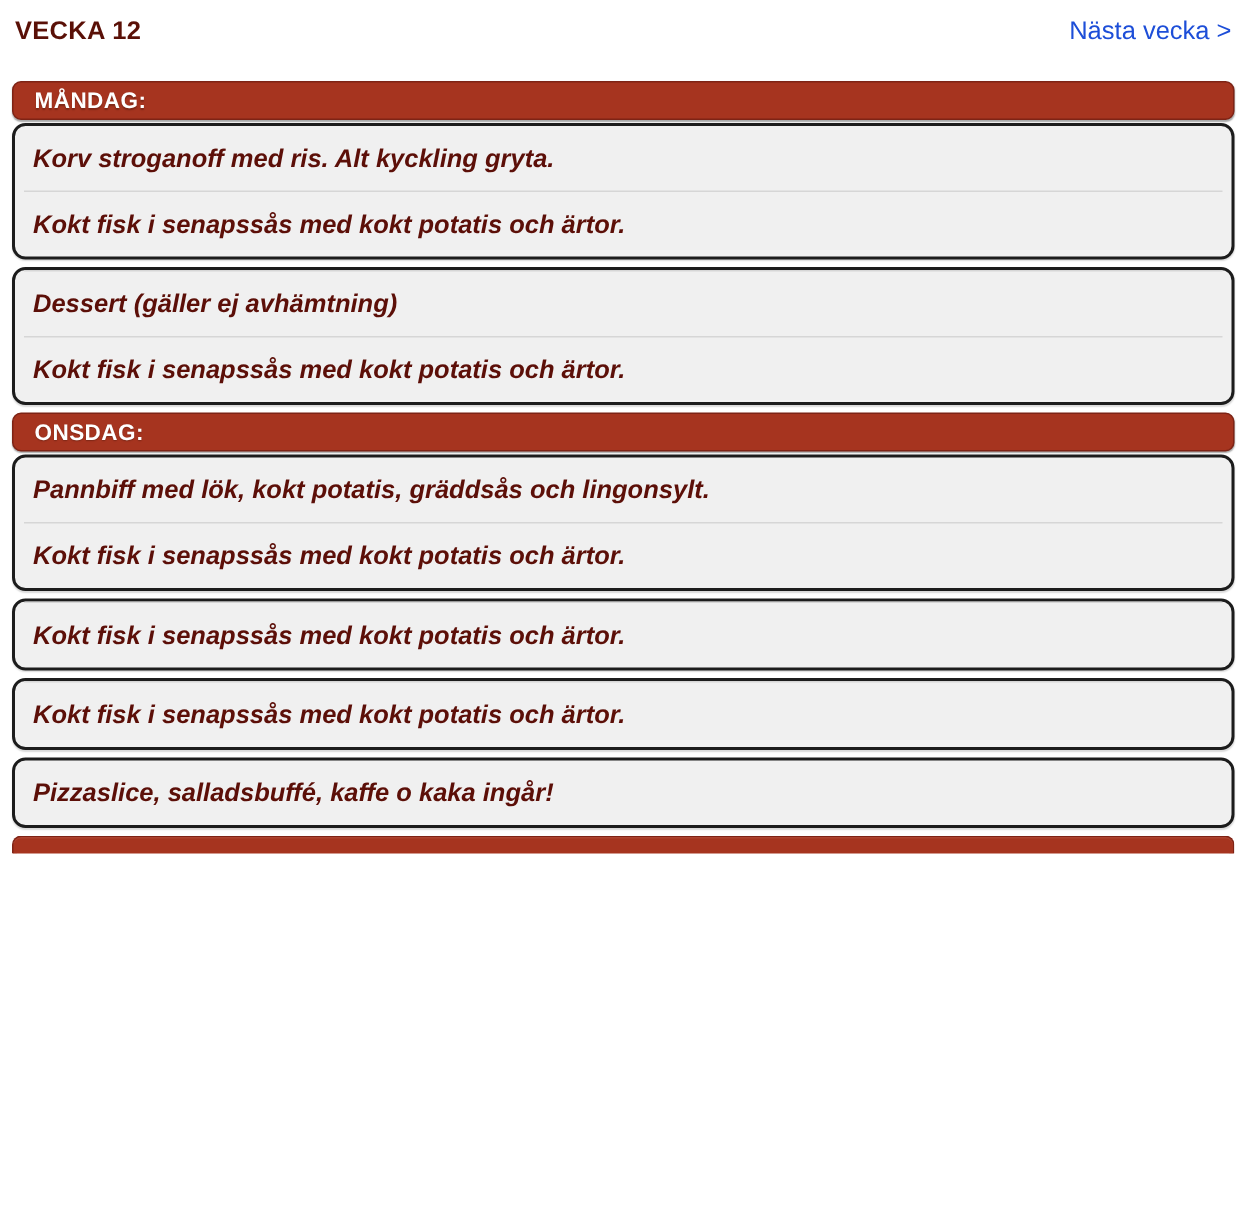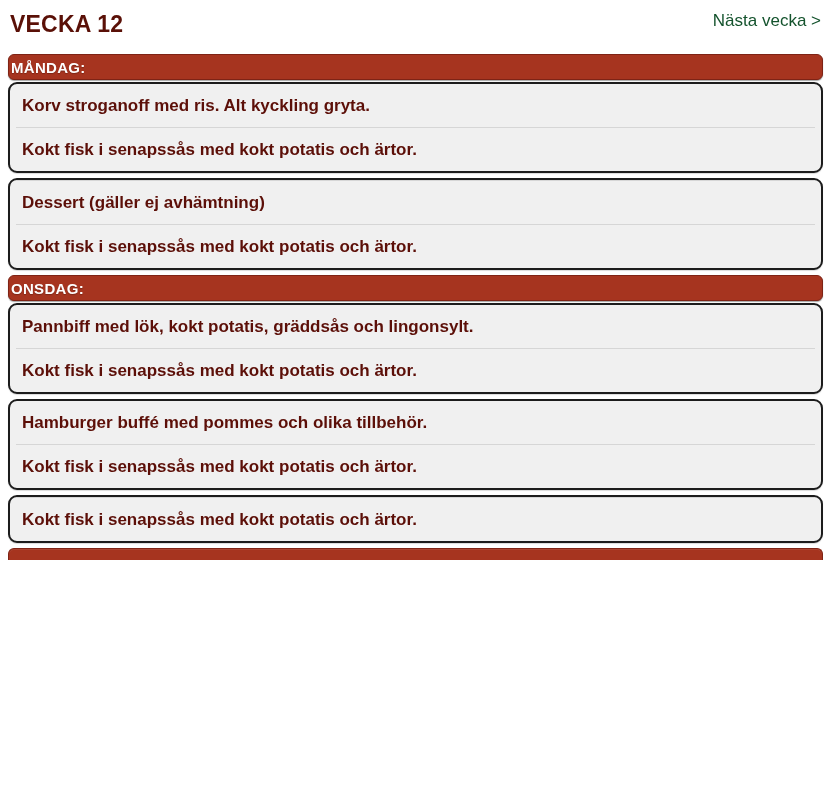--- a/index.html
+++ b/index.html
@@ -14,40 +14,40 @@
     padding: 0 8px;
   }
   .topbar {
     height: 54px;
     display: flex;
     align-items: flex-start;
     justify-content: space-between;
     padding: 11px 2px 0 2px;
   }
   .week-title {
-    font-size: 23px;
+    font-size: 17px;
     font-weight: bold;
     color: #5a1007;
     letter-spacing: 0.2px;
   }
   .next-week {
     font-size: 17px;
-    color: #14532d;
+    color: #1d4ed8;
     text-decoration: none;
     cursor: pointer;
   }
   .day-bar {
     height: 26px;
     background: #a6341f;
     border: 1px solid #7e2315;
     border-radius: 6px;
     box-shadow: 0 1px 1px rgba(0,0,0,0.35);
     display: flex;
     align-items: center;
-    padding-left: 2px;
+    padding-left: 14px;
     margin-bottom: 2px;
   }
   .day-bar .day-label {
     color: #ffffff;
     font-weight: bold;
     font-size: 15px;
     letter-spacing: 0.3px;
     text-shadow: 0 1px 1px rgba(0,0,0,0.25);
   }
   .menu-box {
@@ -57,20 +57,21 @@
     margin-bottom: 5px;
     overflow: hidden;
     box-shadow: 0 1px 1px rgba(0,0,0,0.15);
   }
   .menu-row {
     height: 43px;
     line-height: 43px;
     padding-left: 12px;
     font-size: 17px;
     font-weight: bold;
+    font-style: italic;
     color: #5c0f08;
     white-space: nowrap;
     overflow: hidden;
   }
   .divider {
     border-top: 1px solid #d6d6d6;
     margin: 0 6px;
     height: 0;
   }
   .partial-bar {
@@ -119,32 +120,34 @@
     </div>
     <div class="menu-box">
           <div class="menu-row">Pannbiff med lök, kokt potatis, gräddsås och lingonsylt.</div>
           <div class="divider"></div>
           <div class="menu-row">Kokt fisk i senapssås med kokt potatis och ärtor.</div>
         </div>
   </section>
 
   <section>
     <div class="menu-box">
-          <div class="menu-row">Hamburger buffé med pommes och olika tillbehör.</div>
           <div class="divider"></div>
           <div class="menu-row">Kokt fisk i senapssås med kokt potatis och ärtor.</div>
         </div>
   </section>
 
   <section>
     <div class="menu-box">
           <div class="divider"></div>
           <div class="menu-row">Kokt fisk i senapssås med kokt potatis och ärtor.</div>
         </div>
   </section>
 
   <section>
+    <div class="menu-box">
+          <div class="menu-row">Pizzaslice, salladsbuffé, kaffe o kaka ingår!</div>
+        </div>
   </section>
 </div>
 
   <div class="partial-bar"></div>
 
 </div>
 
 </body></html>

